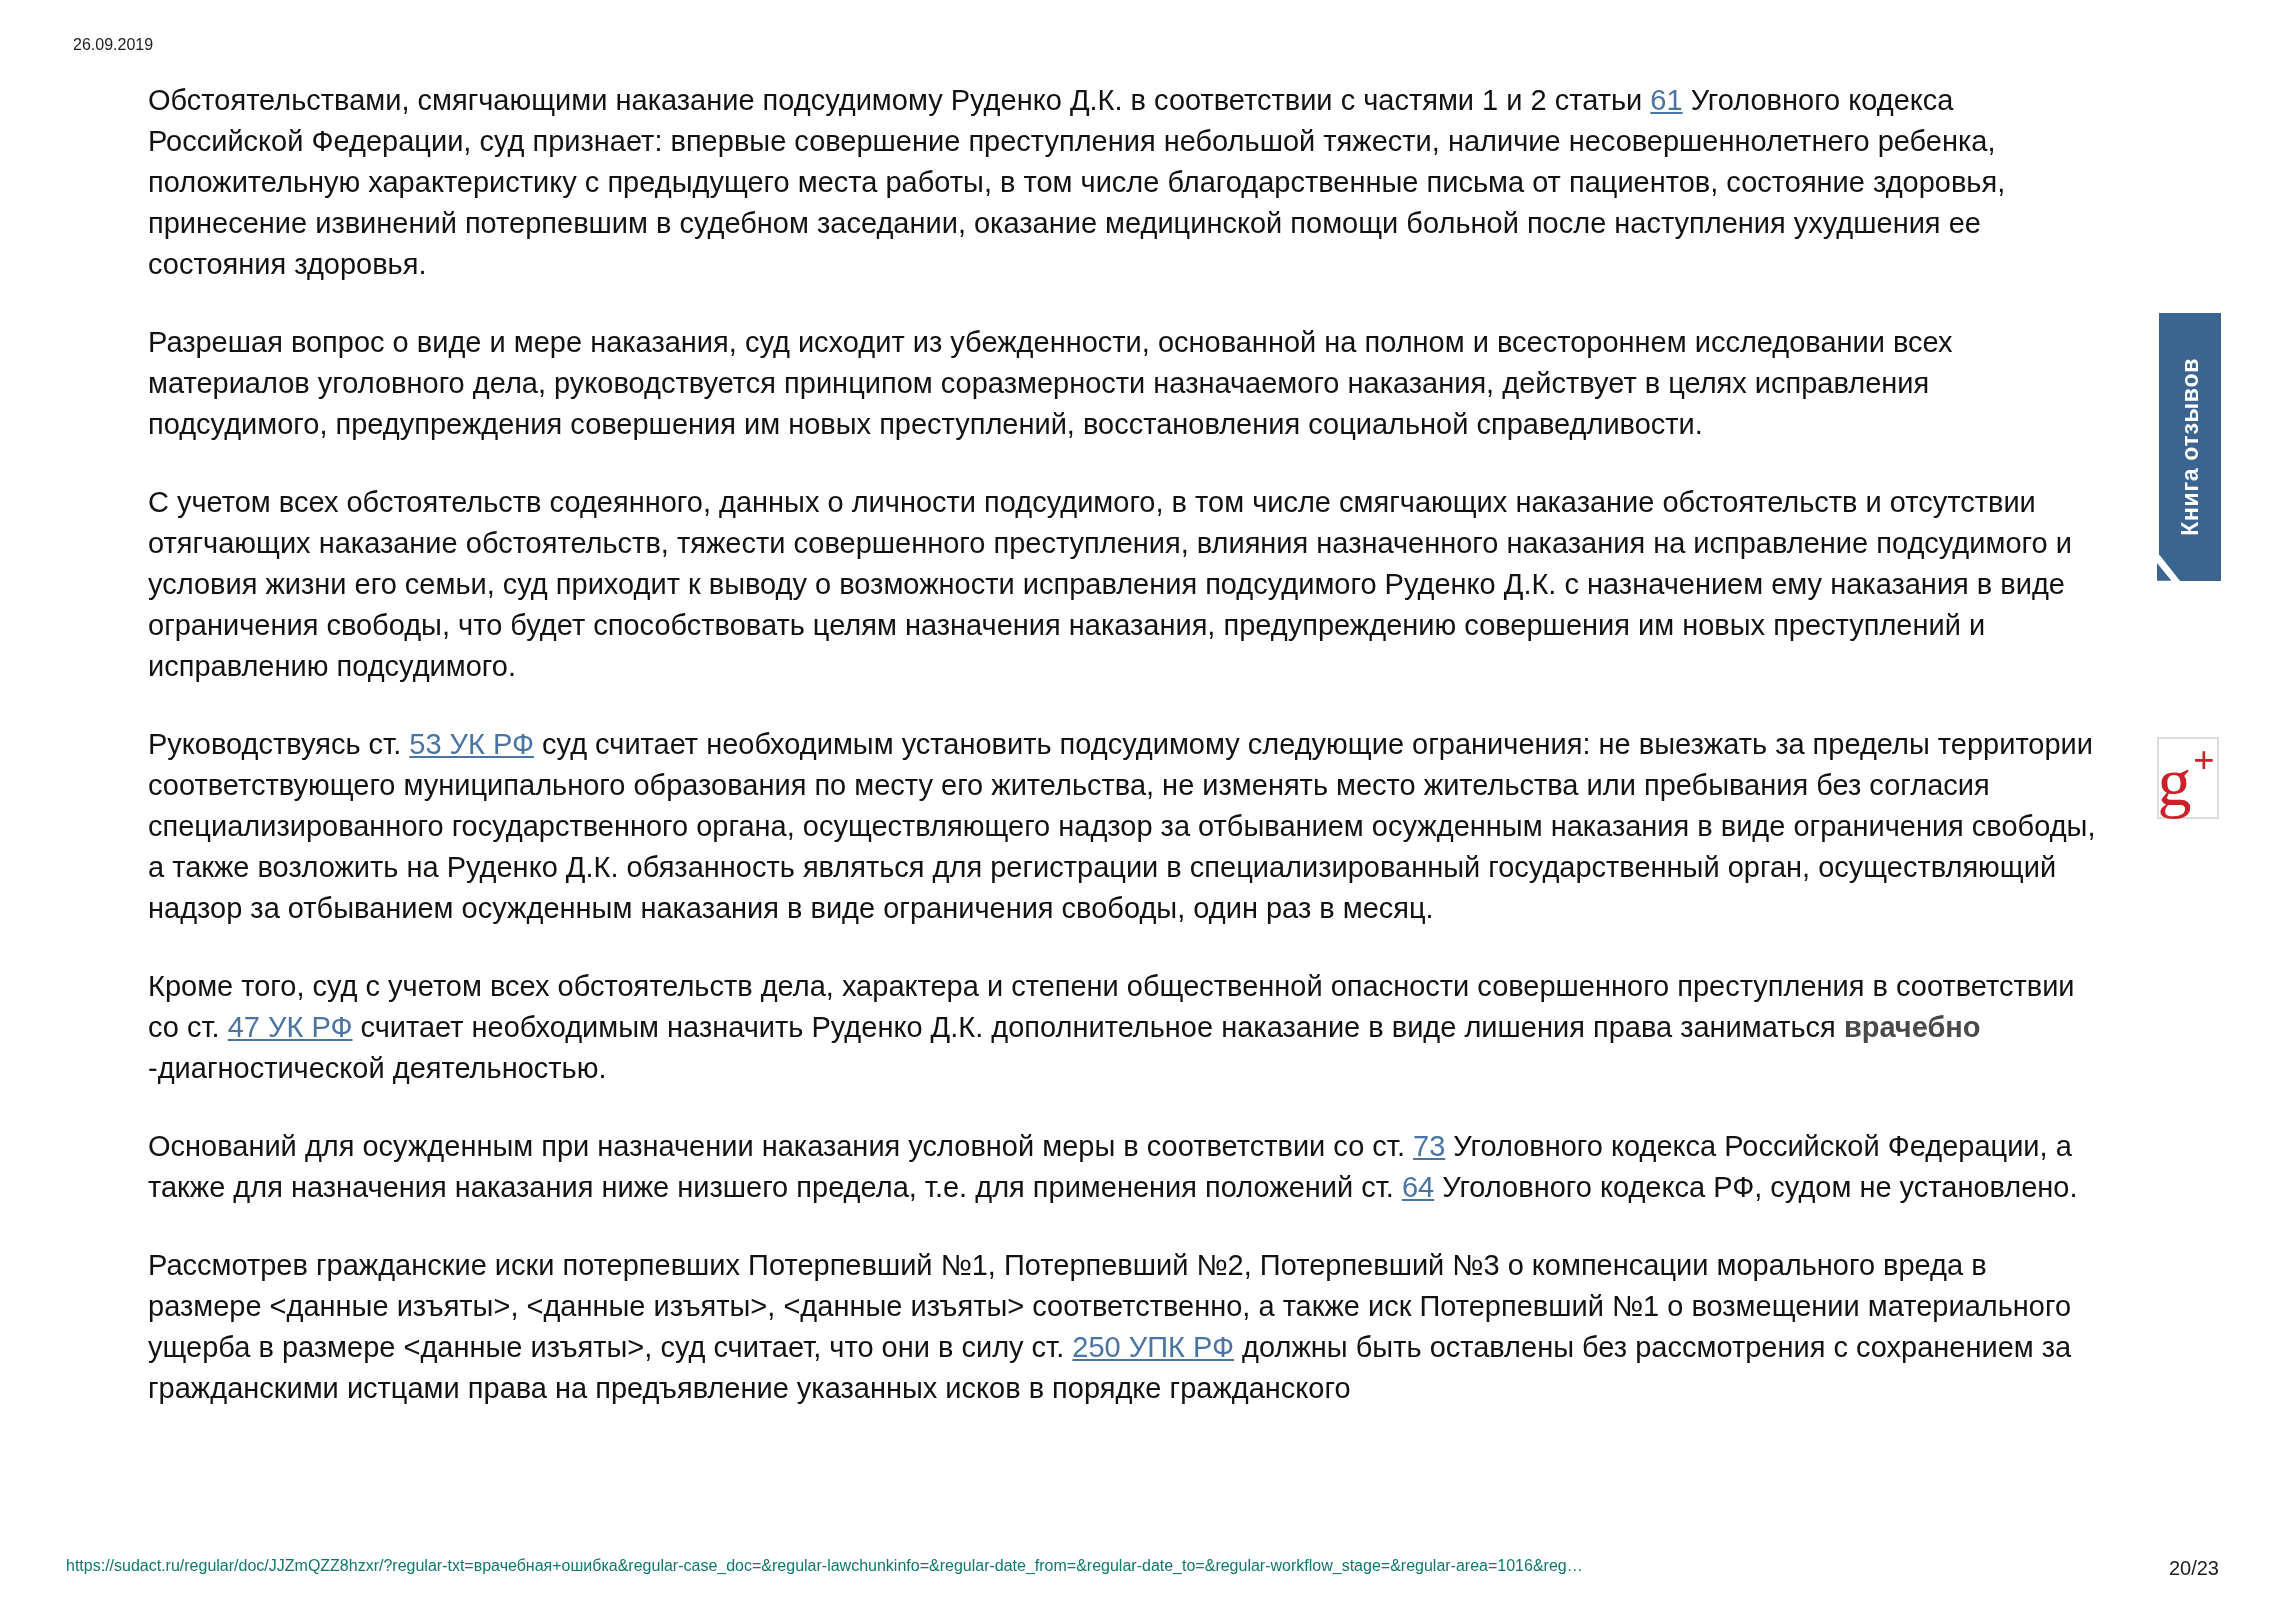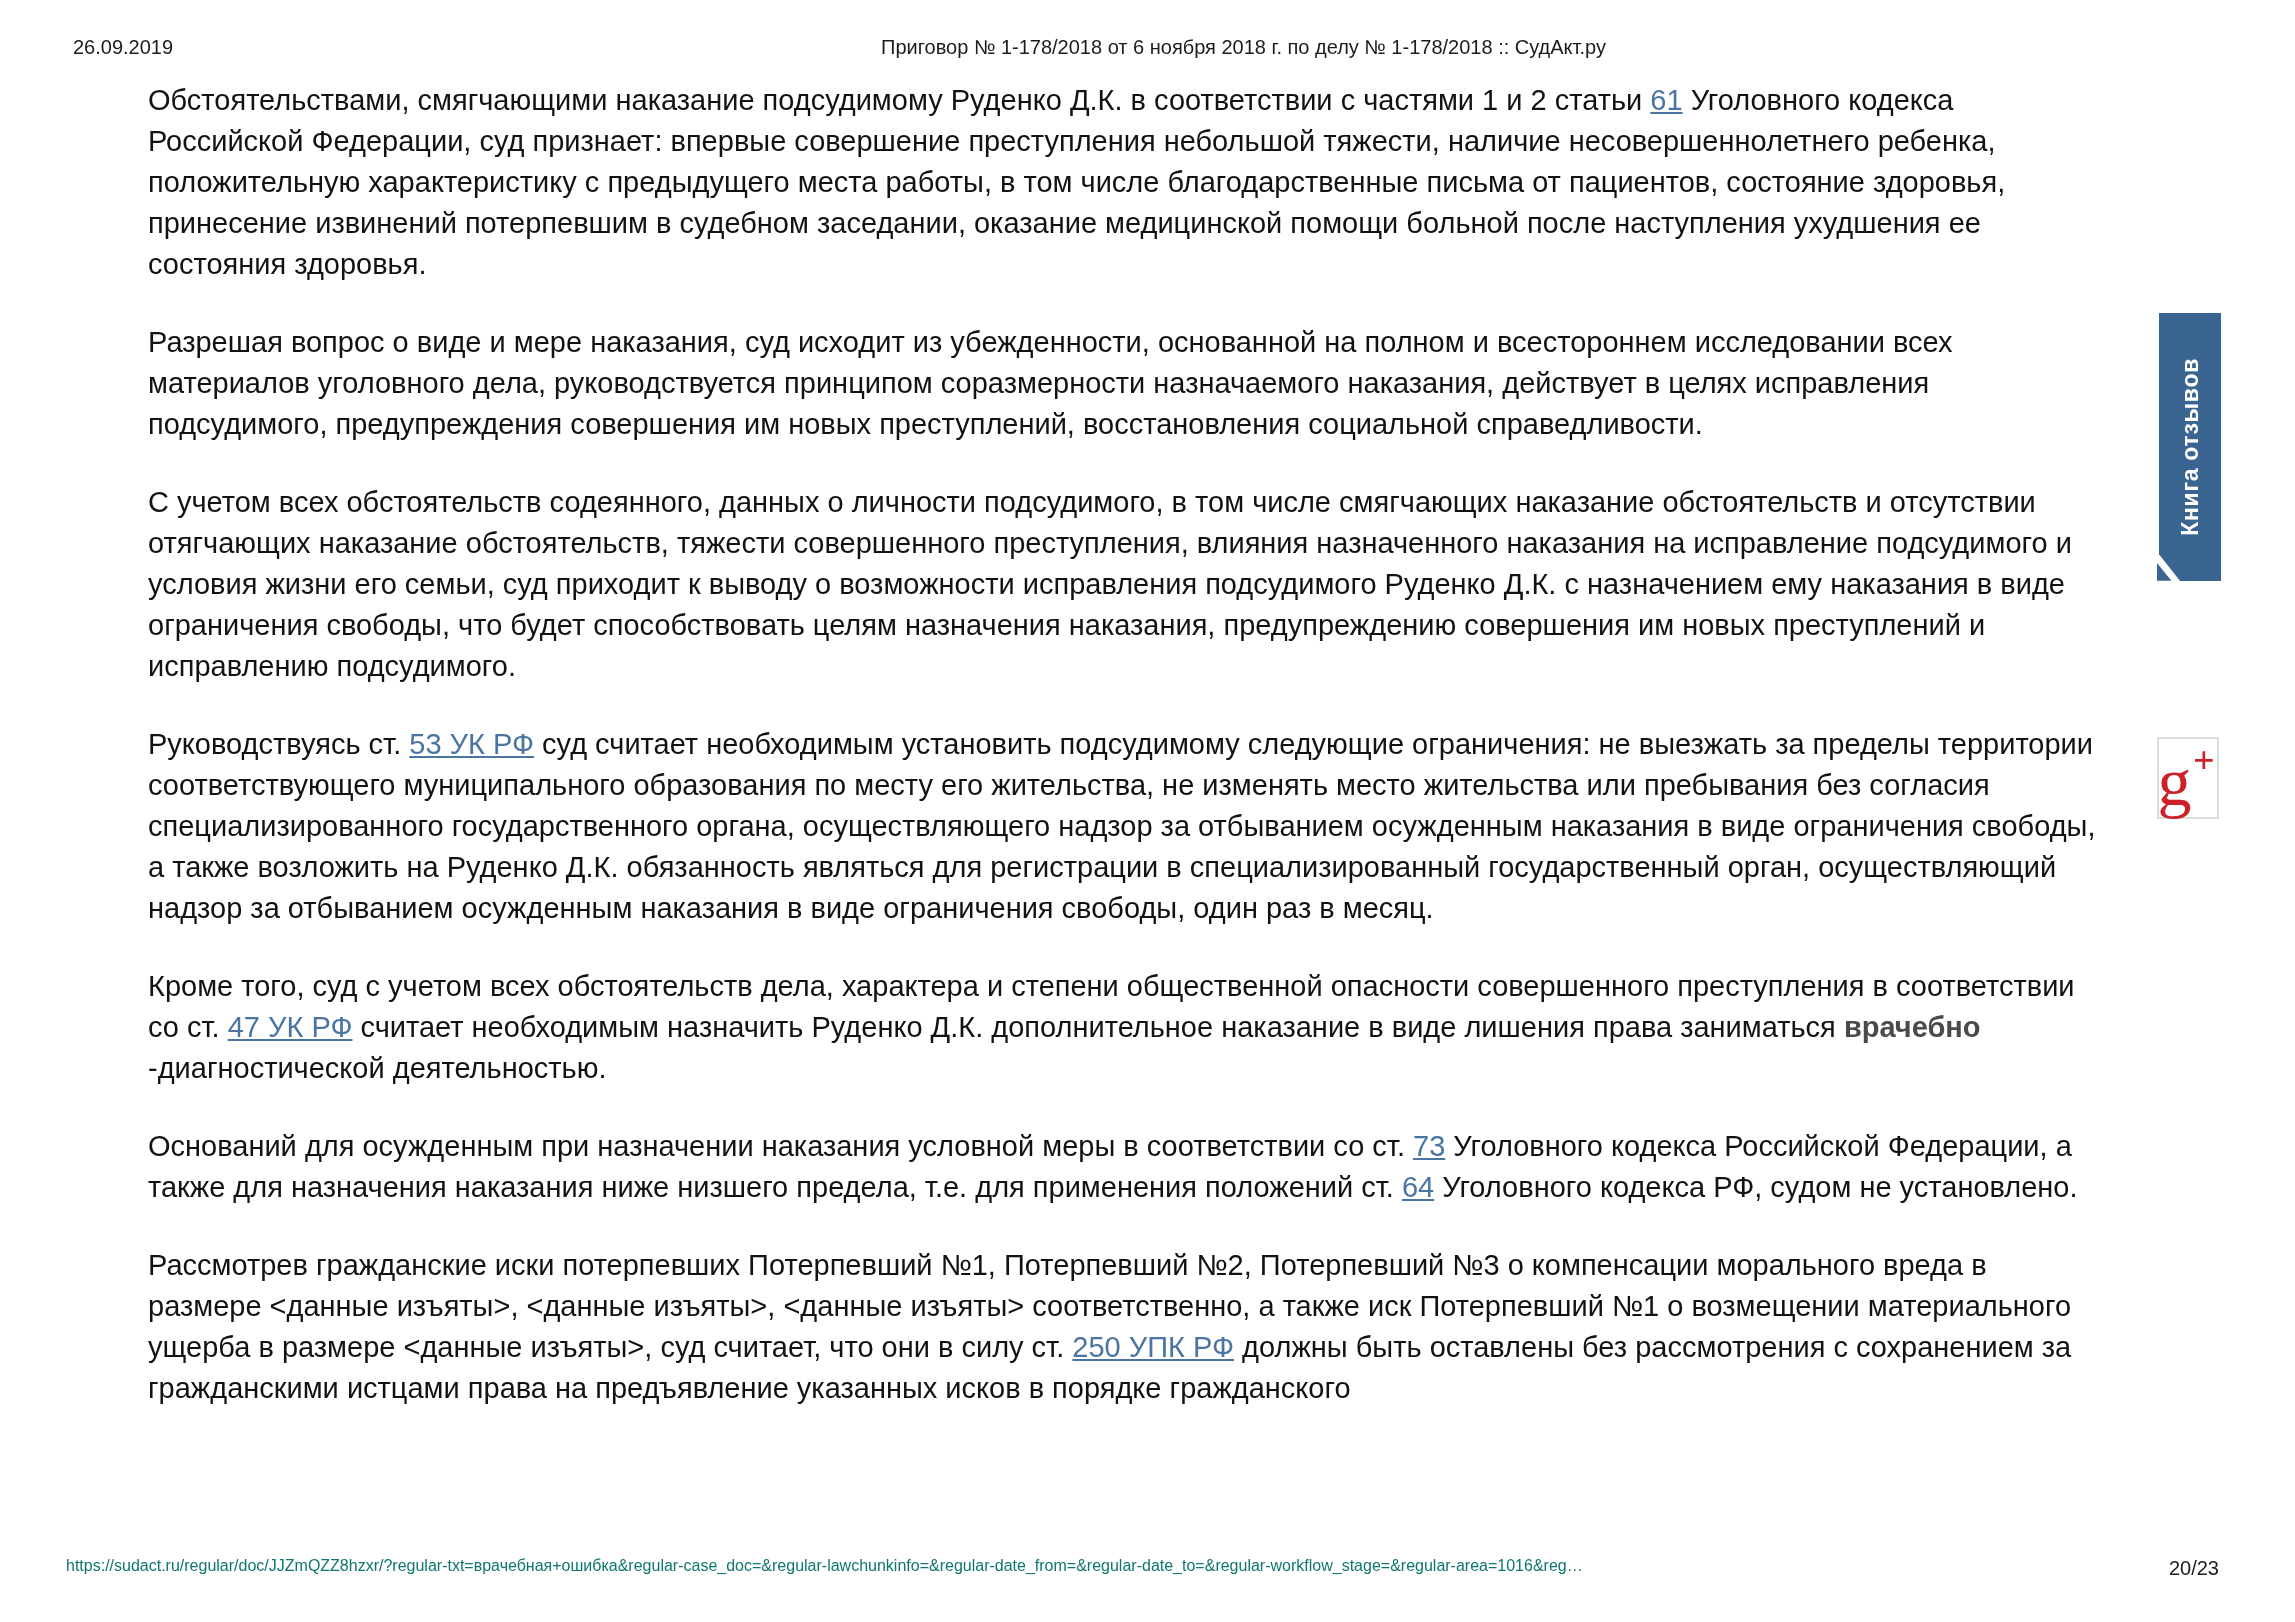--- a/index.html
+++ b/index.html
@@ -12,21 +12,21 @@
     position: relative;
     width: 2295px;
     height: 1622px;
     background: #ffffff;
     overflow: hidden;
   }
 
   
   .print-header-date {
     position: absolute; left: 73px; top: 36px;
-    font-size: 20px; color: #1c1c1c; white-space: nowrap;
+    font-size: 16px; color: #1c1c1c; white-space: nowrap;
   }
   .print-header-title {
     position: absolute; top: 36px; left: calc(50% + 96px);
     transform: translateX(-50%);
     font-size: 20px; color: #1c1c1c; white-space: nowrap;
   }
   .print-footer-url {
     position: absolute; left: 66px; top: 1557px;
     font-size: 16px; color: #0f766e; white-space: nowrap;
     max-width: 2074px; overflow: hidden;
@@ -97,21 +97,20 @@
     position: relative; top: -18.3px; left: -1.3px;
   }
 </style>
 </head>
 <body>
 
 <div id="page">
 
   <div class="print-header-date">26.09.2019</div>
 
-  <div class="print-header-title">Приговор № 1-178/2018 от 6 ноября 2018 г. по делу № 1-178/2018 :: СудАкт.ру</div>
 
   <main class="doc">
       <p><span>Обстоятельствами, смягчающими наказание подсудимому Руденко Д.К. в соответствии с частями 1 и 2 статьи </span><a class="doc-link" href="#">61</a><span> Уголовного кодекса Российской Федерации, суд признает: впервые совершение преступления небольшой тяжести, наличие несовершеннолетнего ребенка, положительную характеристику с предыдущего места работы, в том числе благодарственные письма от пациентов, состояние здоровья, принесение извинений потерпевшим в судебном заседании, оказание медицинской помощи больной после наступления ухудшения ее состояния здоровья.</span></p>
       <p><span>Разрешая вопрос о виде и мере наказания, суд исходит из убежденности, основанной на полном и всестороннем исследовании всех материалов уголовного дела, руководствуется принципом соразмерности назначаемого наказания, действует в целях исправления подсудимого, предупреждения совершения им новых преступлений, восстановления социальной справедливости.</span></p>
       <p><span>С учетом всех обстоятельств содеянного, данных о личности подсудимого, в том числе смягчающих наказание обстоятельств и отсутствии отягчающих наказание обстоятельств, тяжести совершенного преступления, влияния назначенного наказания на исправление подсудимого и условия жизни его семьи, суд приходит к выводу о возможности исправления подсудимого Руденко Д.К. с назначением ему наказания в виде ограничения свободы, что будет способствовать целям назначения наказания, предупреждению совершения им новых преступлений и исправлению подсудимого.</span></p>
       <p><span>Руководствуясь ст. </span><a class="doc-link" href="#">53 УК РФ</a><span> суд считает необходимым установить подсудимому следующие ограничения: не выезжать за пределы территории соответствующего муниципального образования по месту его жительства, не изменять место жительства или пребывания без согласия специализированного государственного органа, осуществляющего надзор за отбыванием осужденным наказания в виде ограничения свободы, а также возложить на Руденко Д.К. обязанность являться для регистрации в специализированный государственный орган, осуществляющий надзор за отбыванием осужденным наказания в виде ограничения свободы, один раз в месяц.</span></p>
       <p><span>Кроме того, суд с учетом всех обстоятельств дела, характера и степени общественной опасности совершенного преступления в соответствии со ст. </span><a class="doc-link" href="#">47 УК РФ</a><span> считает необходимым назначить Руденко Д.К. дополнительное наказание в виде лишения права заниматься </span><b class="term-highlight">врачебно</b><span> -диагностической деятельностью.</span></p>
       <p><span>Оснований для осужденным при назначении наказания условной меры в соответствии со ст. </span><a class="doc-link" href="#">73</a><span> Уголовного кодекса Российской Федерации, а также для назначения наказания ниже низшего предела, т.е. для применения положений ст. </span><a class="doc-link" href="#">64</a><span> Уголовного кодекса РФ, судом не установлено.</span></p>
       <p><span>Рассмотрев гражданские иски потерпевших Потерпевший №1, Потерпевший №2, Потерпевший №3 о компенсации морального вреда в размере &lt;данные изъяты&gt;, &lt;данные изъяты&gt;, &lt;данные изъяты&gt; соответственно, а также иск Потерпевший №1 о возмещении материального ущерба в размере &lt;данные изъяты&gt;, суд считает, что они в силу ст. </span><a class="doc-link" href="#">250 УПК РФ</a><span> должны быть оставлены без рассмотрения с сохранением за гражданскими истцами права на предъявление указанных исков в порядке гражданского</span></p>
     </main>

